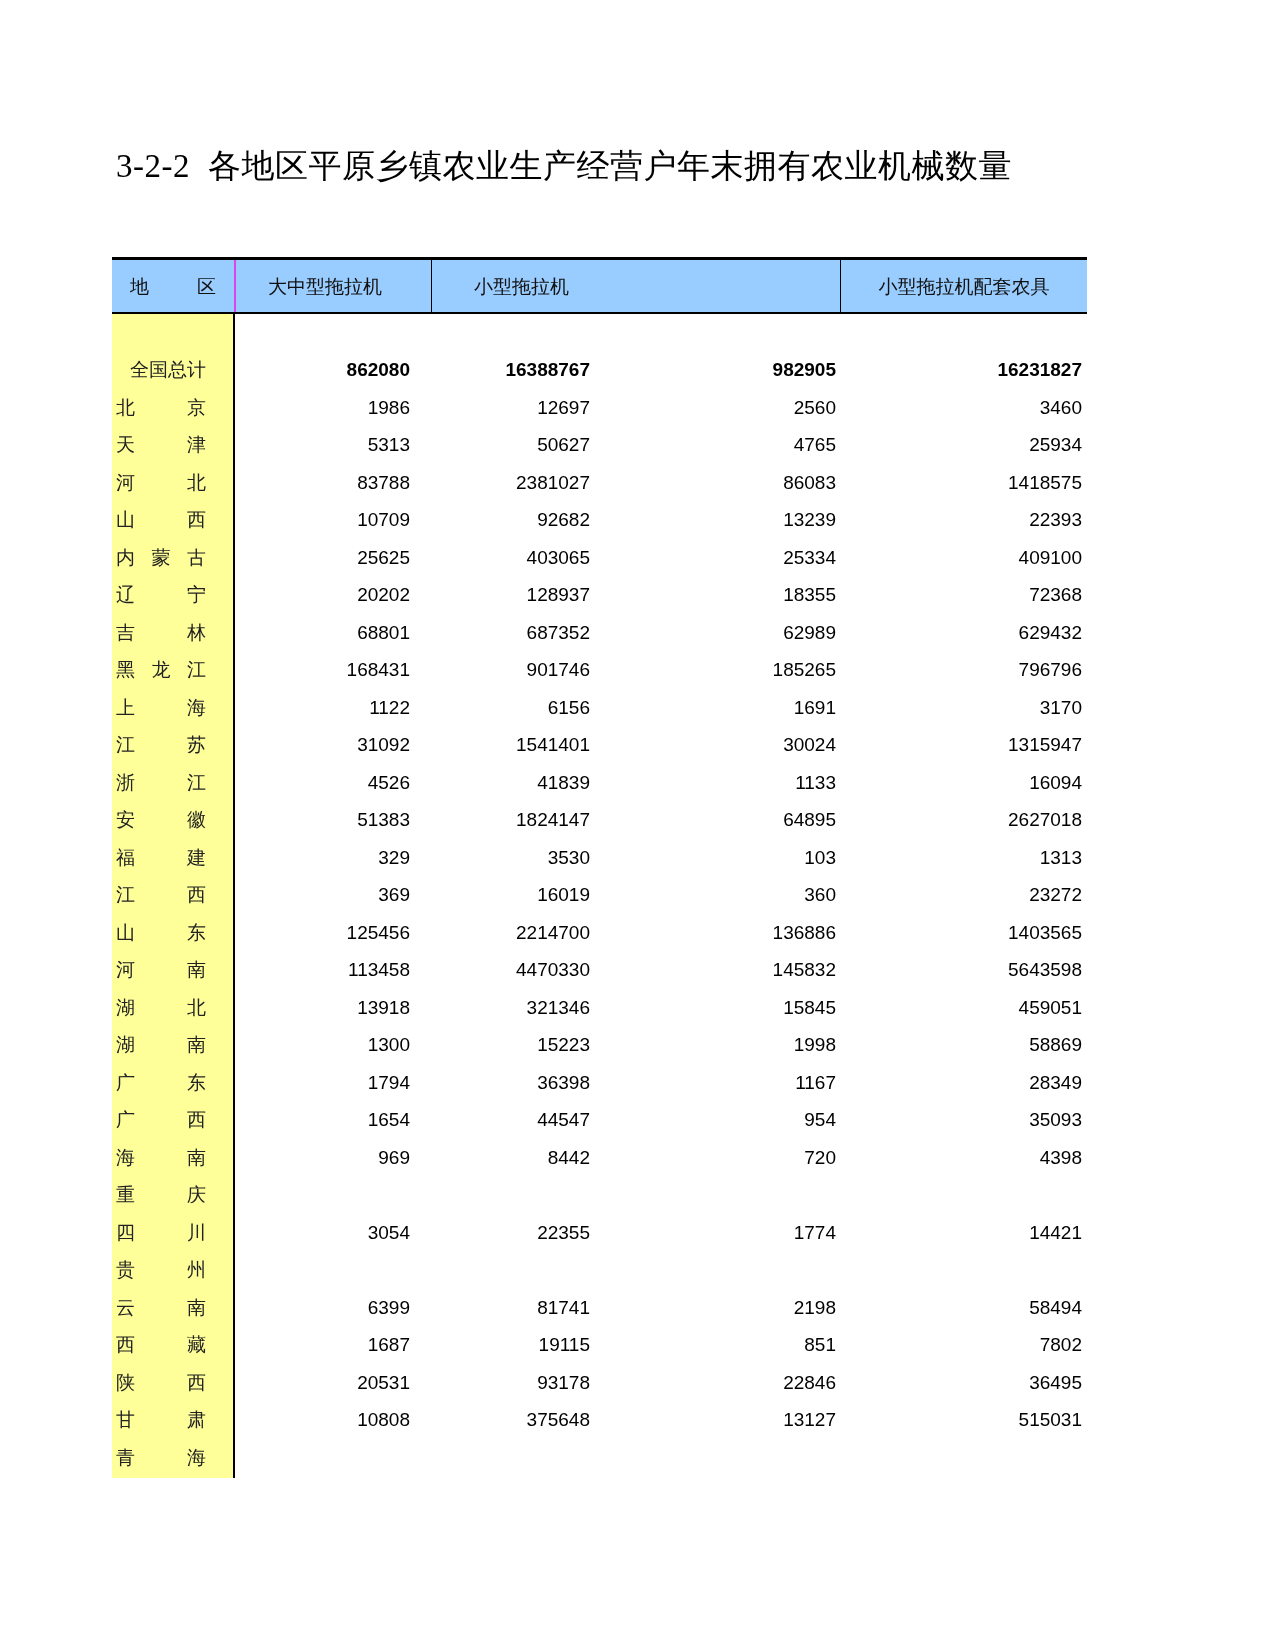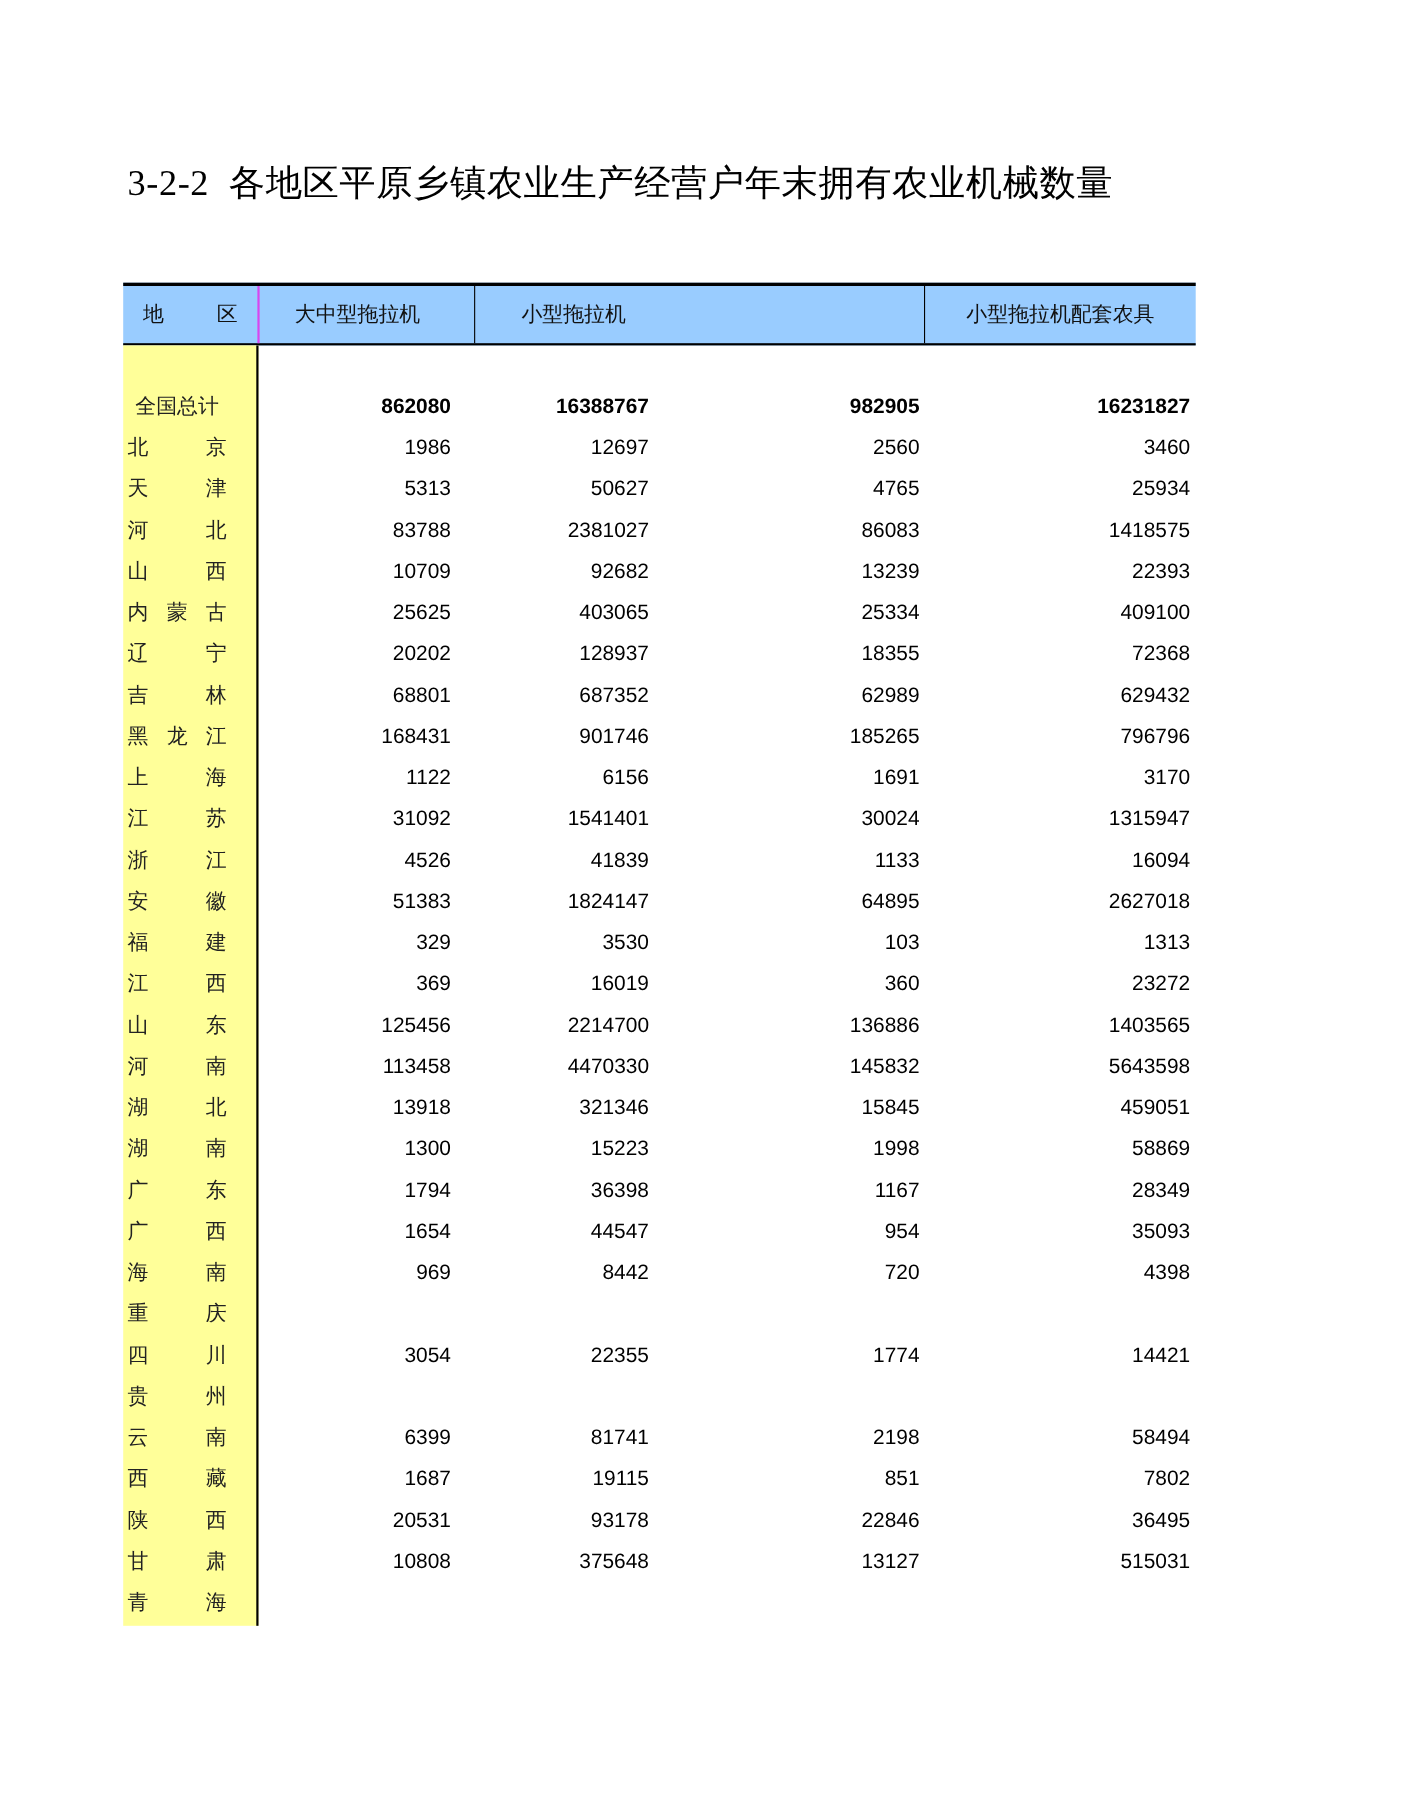--- a/index.html
+++ b/index.html
@@ -16,21 +16,21 @@
       border-left: 2px solid #d946ef; box-sizing: border-box; }
     .hdr .cell.first { border-left: none; display: flex; justify-content: space-between; padding: 0 18px 0 18px; }
     .hdr .cell.thin { border-left: 1px solid #000; }
     .body { position: relative; }
     .ycol { position: absolute; left: 0; top: 0; width: 121px; background: #ffff99;
       border-right: 2px solid #000; box-sizing: content-box; }
     .row { position: absolute; left: 0; width: 975px; height: 37.5px; line-height: 37.5px; }
     .row .name { position: absolute; left: 4px; width: 90px; display: flex; justify-content: space-between;
       font-family: "DejaVu Serif", "Liberation Serif", serif; font-size: 19px; color: #222; }
     .row .name.three { width: 90px; }
-    .row .name.total { justify-content: center; letter-spacing: 0; }
+    .row .name.total { justify-content: flex-end; letter-spacing: 0; }
     .row .v { position: absolute; text-align: right; font-size: 19px; }
     .row.bold .v { font-weight: bold; }
     .v1 { right: calc(975px - 298px); width: 150px; }
     .v2 { right: calc(975px - 478px); width: 150px; }
     .v3 { right: calc(975px - 724px); width: 150px; }
     .v4 { right: calc(975px - 970px); width: 150px; }
   </style>
 </head>
 <body>
 

